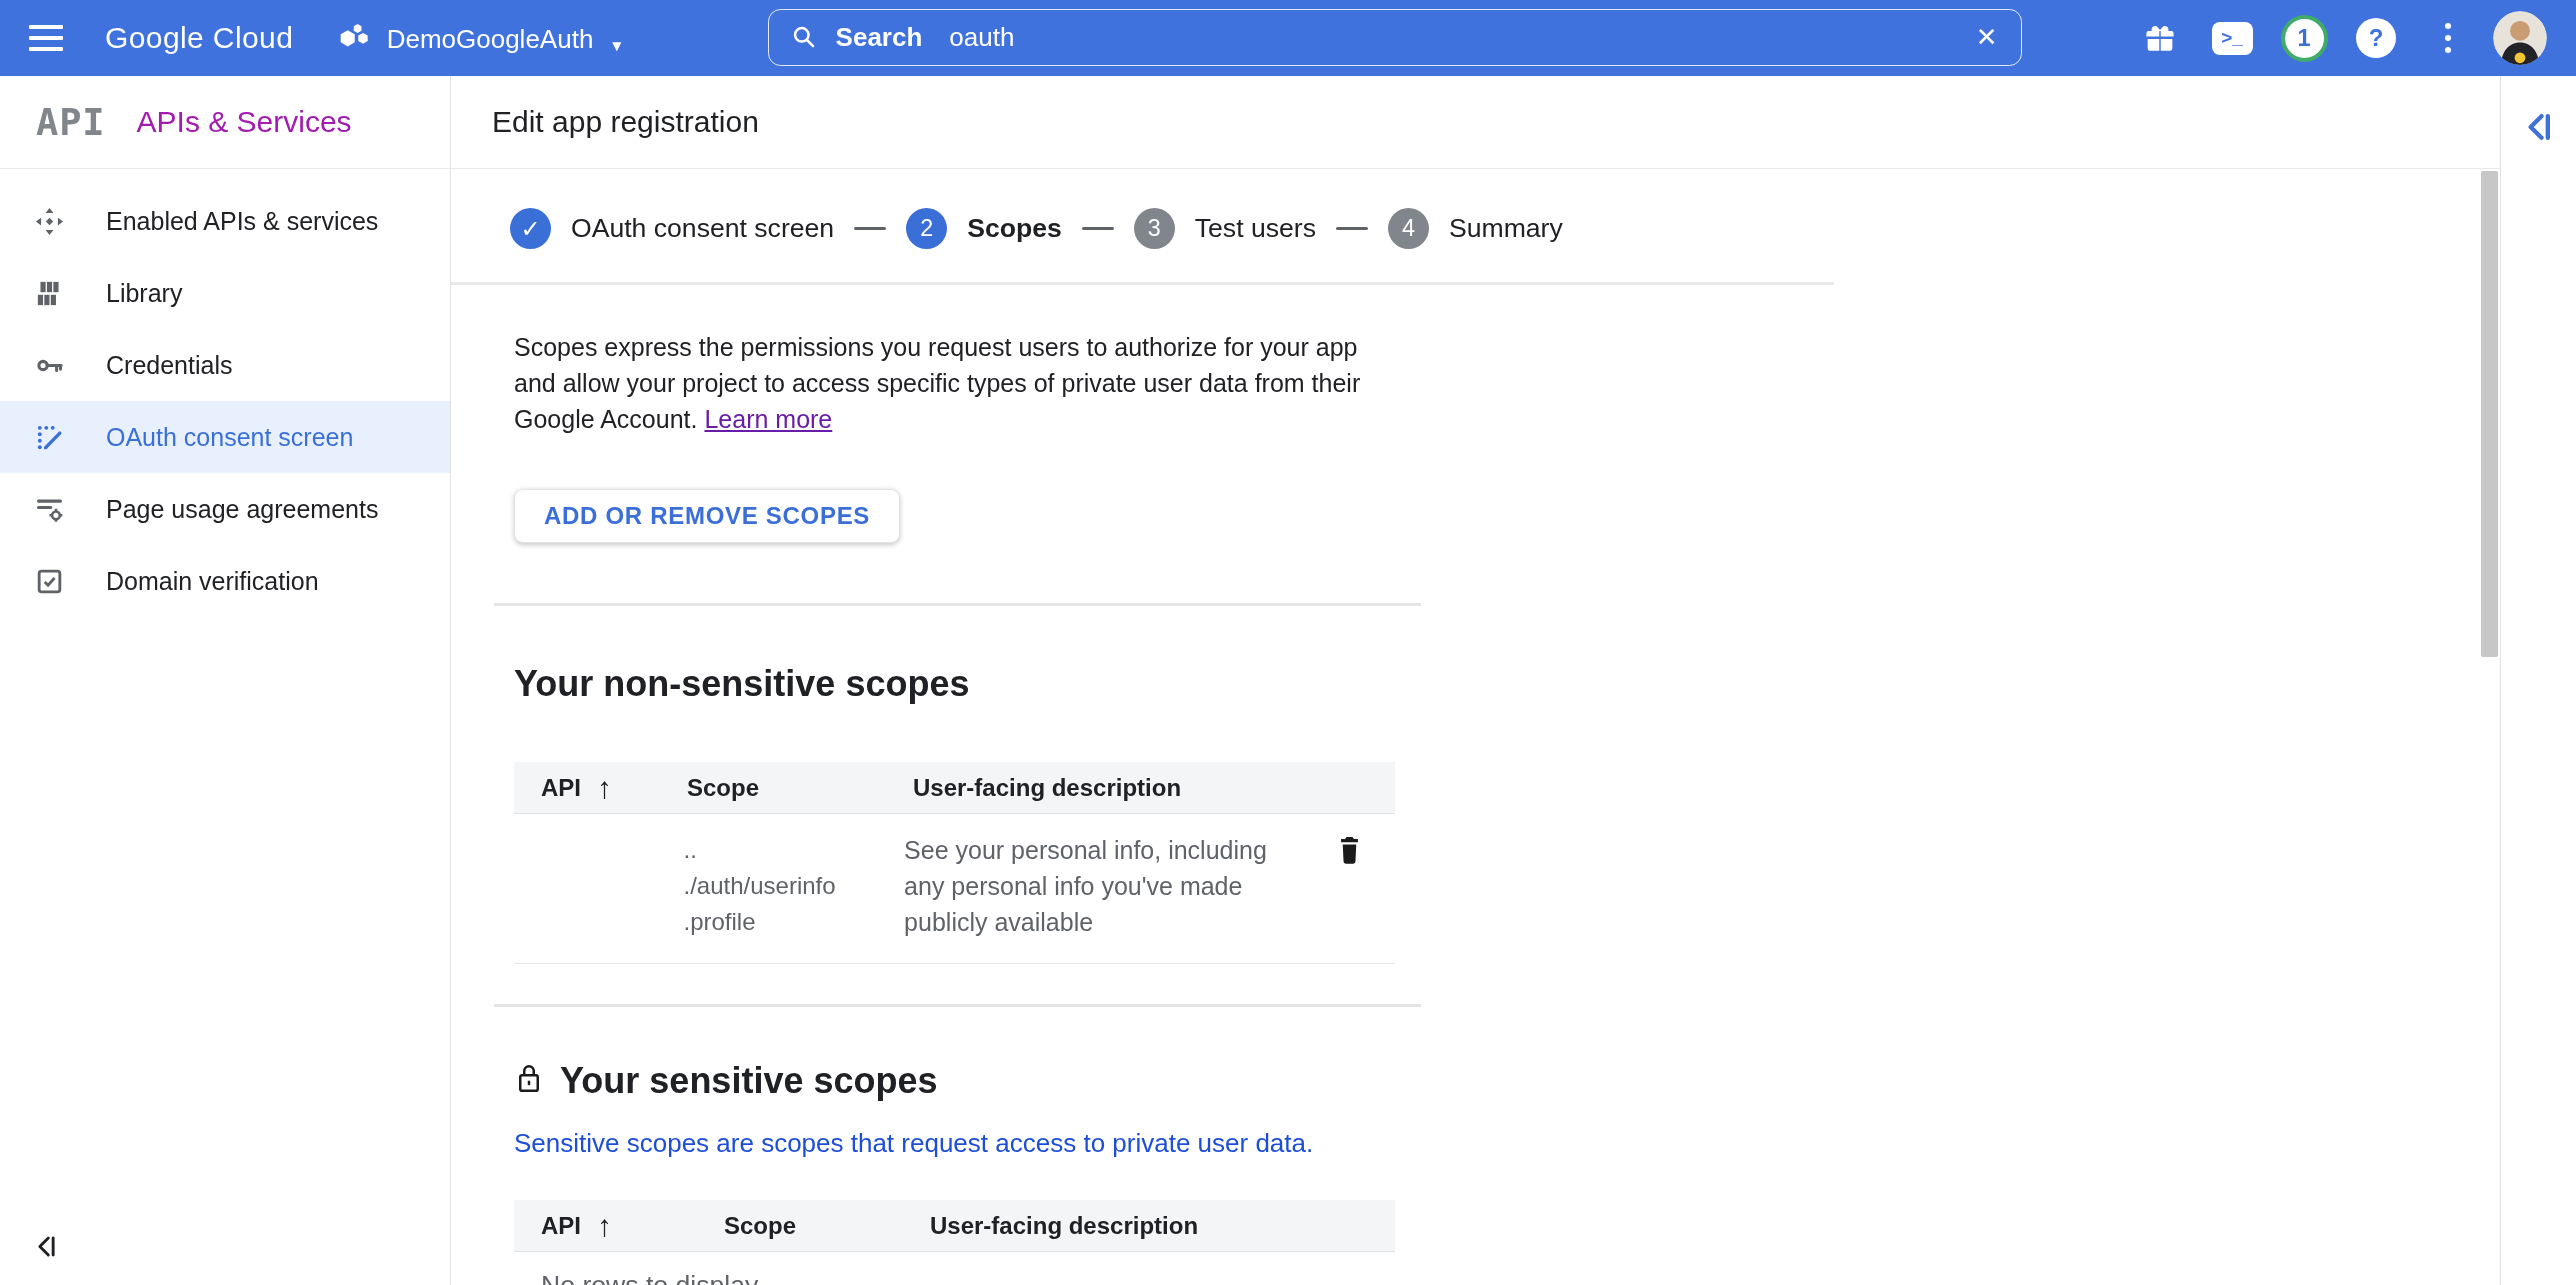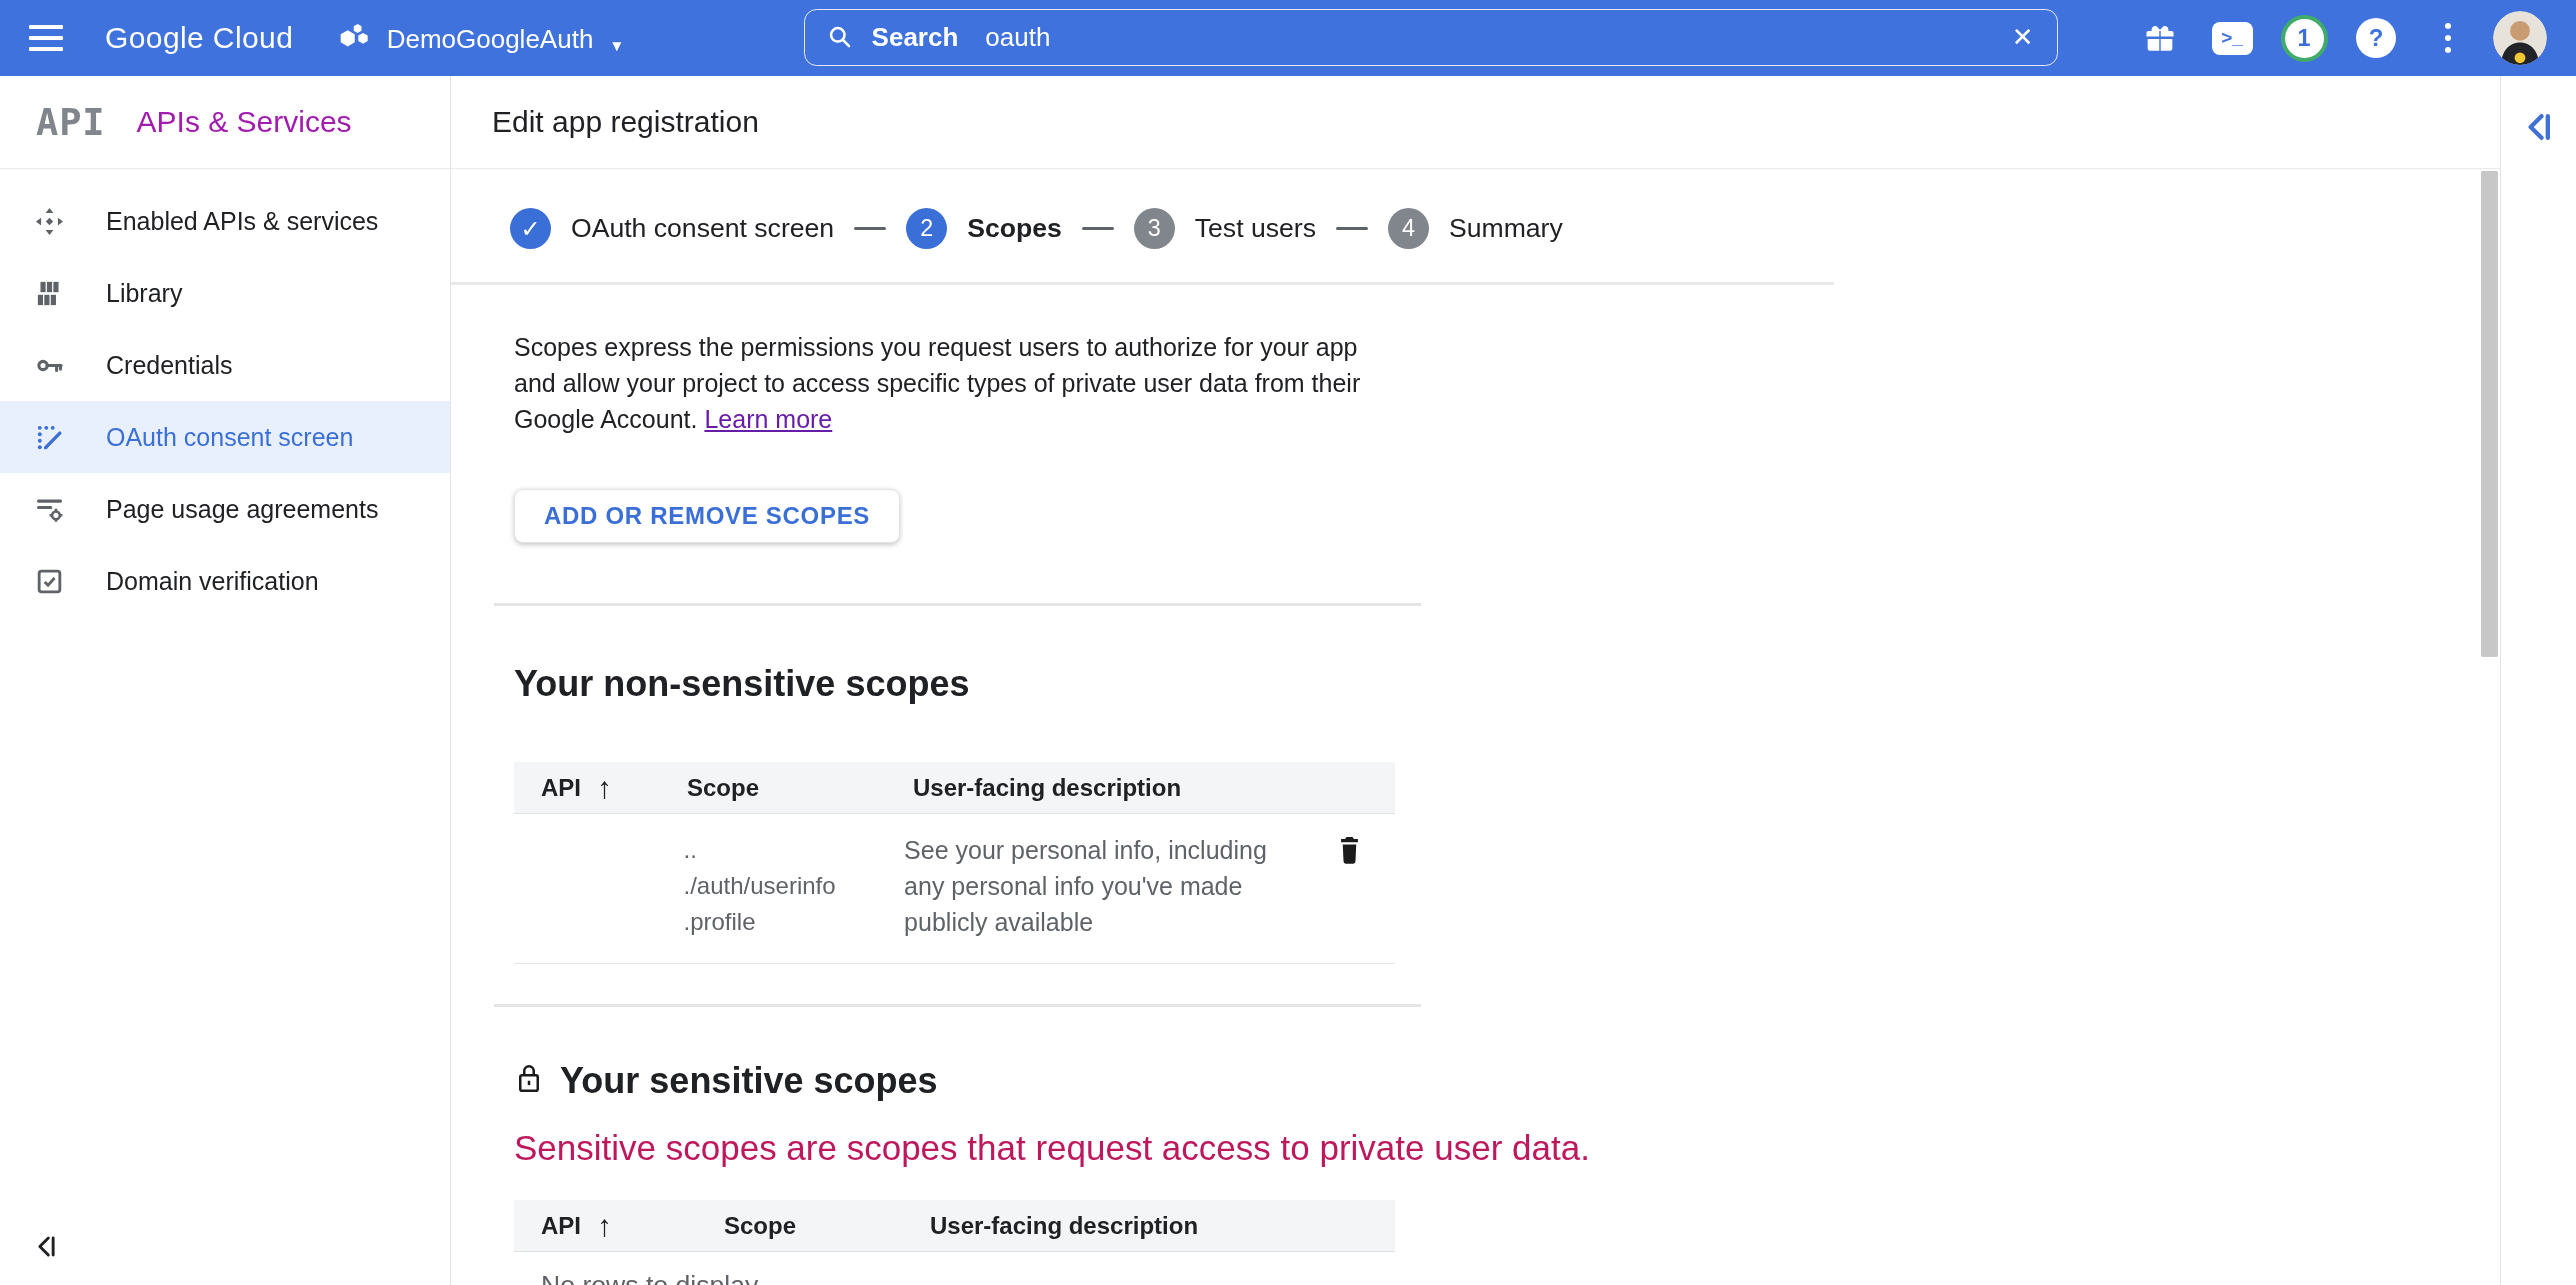--- a/index.html
+++ b/index.html
@@ -8,21 +8,21 @@
 
   
   .topbar { position:absolute; top:0; left:0; width:2576px; height:76px; background:#3f72dd; display:flex; align-items:center; }
   .hamburger { margin-left:29px; width:36px; height:31px; display:flex; flex-direction:column; justify-content:space-between; background:none; border:none; cursor:pointer; padding:2.7px 0; }
   .hamburger span { display:block; width:34px; height:4px; background:#fff; border-radius:0.9px; }
   .gc-logo { margin-left:40px; color:#fff; font-size:30px; font-weight:500; letter-spacing:0.4px; white-space:nowrap; cursor:pointer; }
   .project { margin-left:43px; display:flex; align-items:flex-end; background:none; border:none; cursor:pointer; color:#fff; }
   .project-name { margin-left:14.4px; font-size:26px; color:#fff; }
   .project-caret { margin-left:16px; font-size:15.3px; color:#fff; }
 
-  .searchbar { position:absolute; left:804px; top:9px; width:1254px; height:57px; border:1.8px solid rgba(255,255,255,.85); border-radius:12.6px; display:flex; align-items:center; cursor:text; }
+  .searchbar { position:absolute; left:768px; top:9px; width:1254px; height:57px; border:1.8px solid rgba(255,255,255,.85); border-radius:12.6px; display:flex; align-items:center; cursor:text; }
   .search-label { margin-left:18px; color:#fff; font-size:26px; font-weight:600; }
   .search-value { margin-left:27px; color:#fff; font-size:26px; }
   .search-clear { margin-left:auto; margin-right:12.6px; background:none; border:none; color:#fff; font-size:26px; font-weight:300; cursor:pointer; padding:5.4px 10.8px; }
   .search-mag { margin-left:21.6px; display:flex; }
 
   .tb-right { position:absolute; right:20px; top:0; height:76px; display:flex; align-items:center; }
   .tb-btn { width:72px; height:76px; display:flex; align-items:center; justify-content:center; background:none; border:none; cursor:pointer; }
   .shell-ic { width:41px; height:33px; background:#fff; border-radius:8px; display:flex; align-items:center; justify-content:center; color:#3f72dd; font-weight:700; font-size:19px; letter-spacing:0; }
   .badge { width:47px; height:47px; border-radius:50%; background:#fff; border:4.5px solid #41ab6b; display:flex; align-items:center; justify-content:center; color:#3b6fd8; font-weight:700; font-size:23.4px; }
   .help-ic { width:40px; height:40px; border-radius:50%; background:#fff; display:flex; align-items:center; justify-content:center; color:#3f72dd; font-weight:700; font-size:24px; }
@@ -72,21 +72,21 @@
   .intro { position:absolute; left:63px; top:253px; width:878px; font-size:25px; line-height:36px; color:#202124; }
   .learn-link { color:#681da8; text-decoration:underline; cursor:pointer; }
 
   .add-btn { position:absolute; left:63px; top:413px; height:54px; padding:0 29px; background:#fff; border:0.9px solid #e4e4e4; border-radius:9px; box-shadow:0 1.8px 5.4px rgba(0,0,0,.22); color:#3b6fd8; font-size:24px; font-weight:600; letter-spacing:0.7px; cursor:pointer; font-family:inherit; }
 
   .h2 { font-size:36px; font-weight:700; color:#202124; white-space:nowrap; }
   .h2-1 { position:absolute; left:63px; top:587px; }
   .h2-lock { position:absolute; left:63px; top:984px; display:flex; align-items:center; }
   .h2-lock .h2 { margin-left:16px; }
 
-  .note { position:absolute; left:63px; top:1052px; font-size:35px; color:#be185d; }
+  .note { position:absolute; left:63px; top:1052px; font-size:26px; color:#1d4ed8; }
 
   .scopes-table { position:absolute; left:63px; width:881px; }
   .t1 { top:686px; } .t2 { top:1124px; }
   .t-head { height:52px; background:#f4f5f6; border-bottom:1.8px solid #dfe1e3; display:flex; align-items:center; font-size:24px; font-weight:600; color:#202124; }
   .col-api { display:flex; align-items:center; padding-left:27px; }
   .t1 .col-api { width:173px; } .t2 .col-api { width:210px; }
   .t1 .col-scope { width:226px; } .t2 .col-scope { width:206px; }
   .col-desc { flex:1 1 auto; }
   .col-actions { width:88px; }
   .sort-arrow { font-size:30px; font-weight:400; margin-left:16px; color:#202124; cursor:pointer; }

